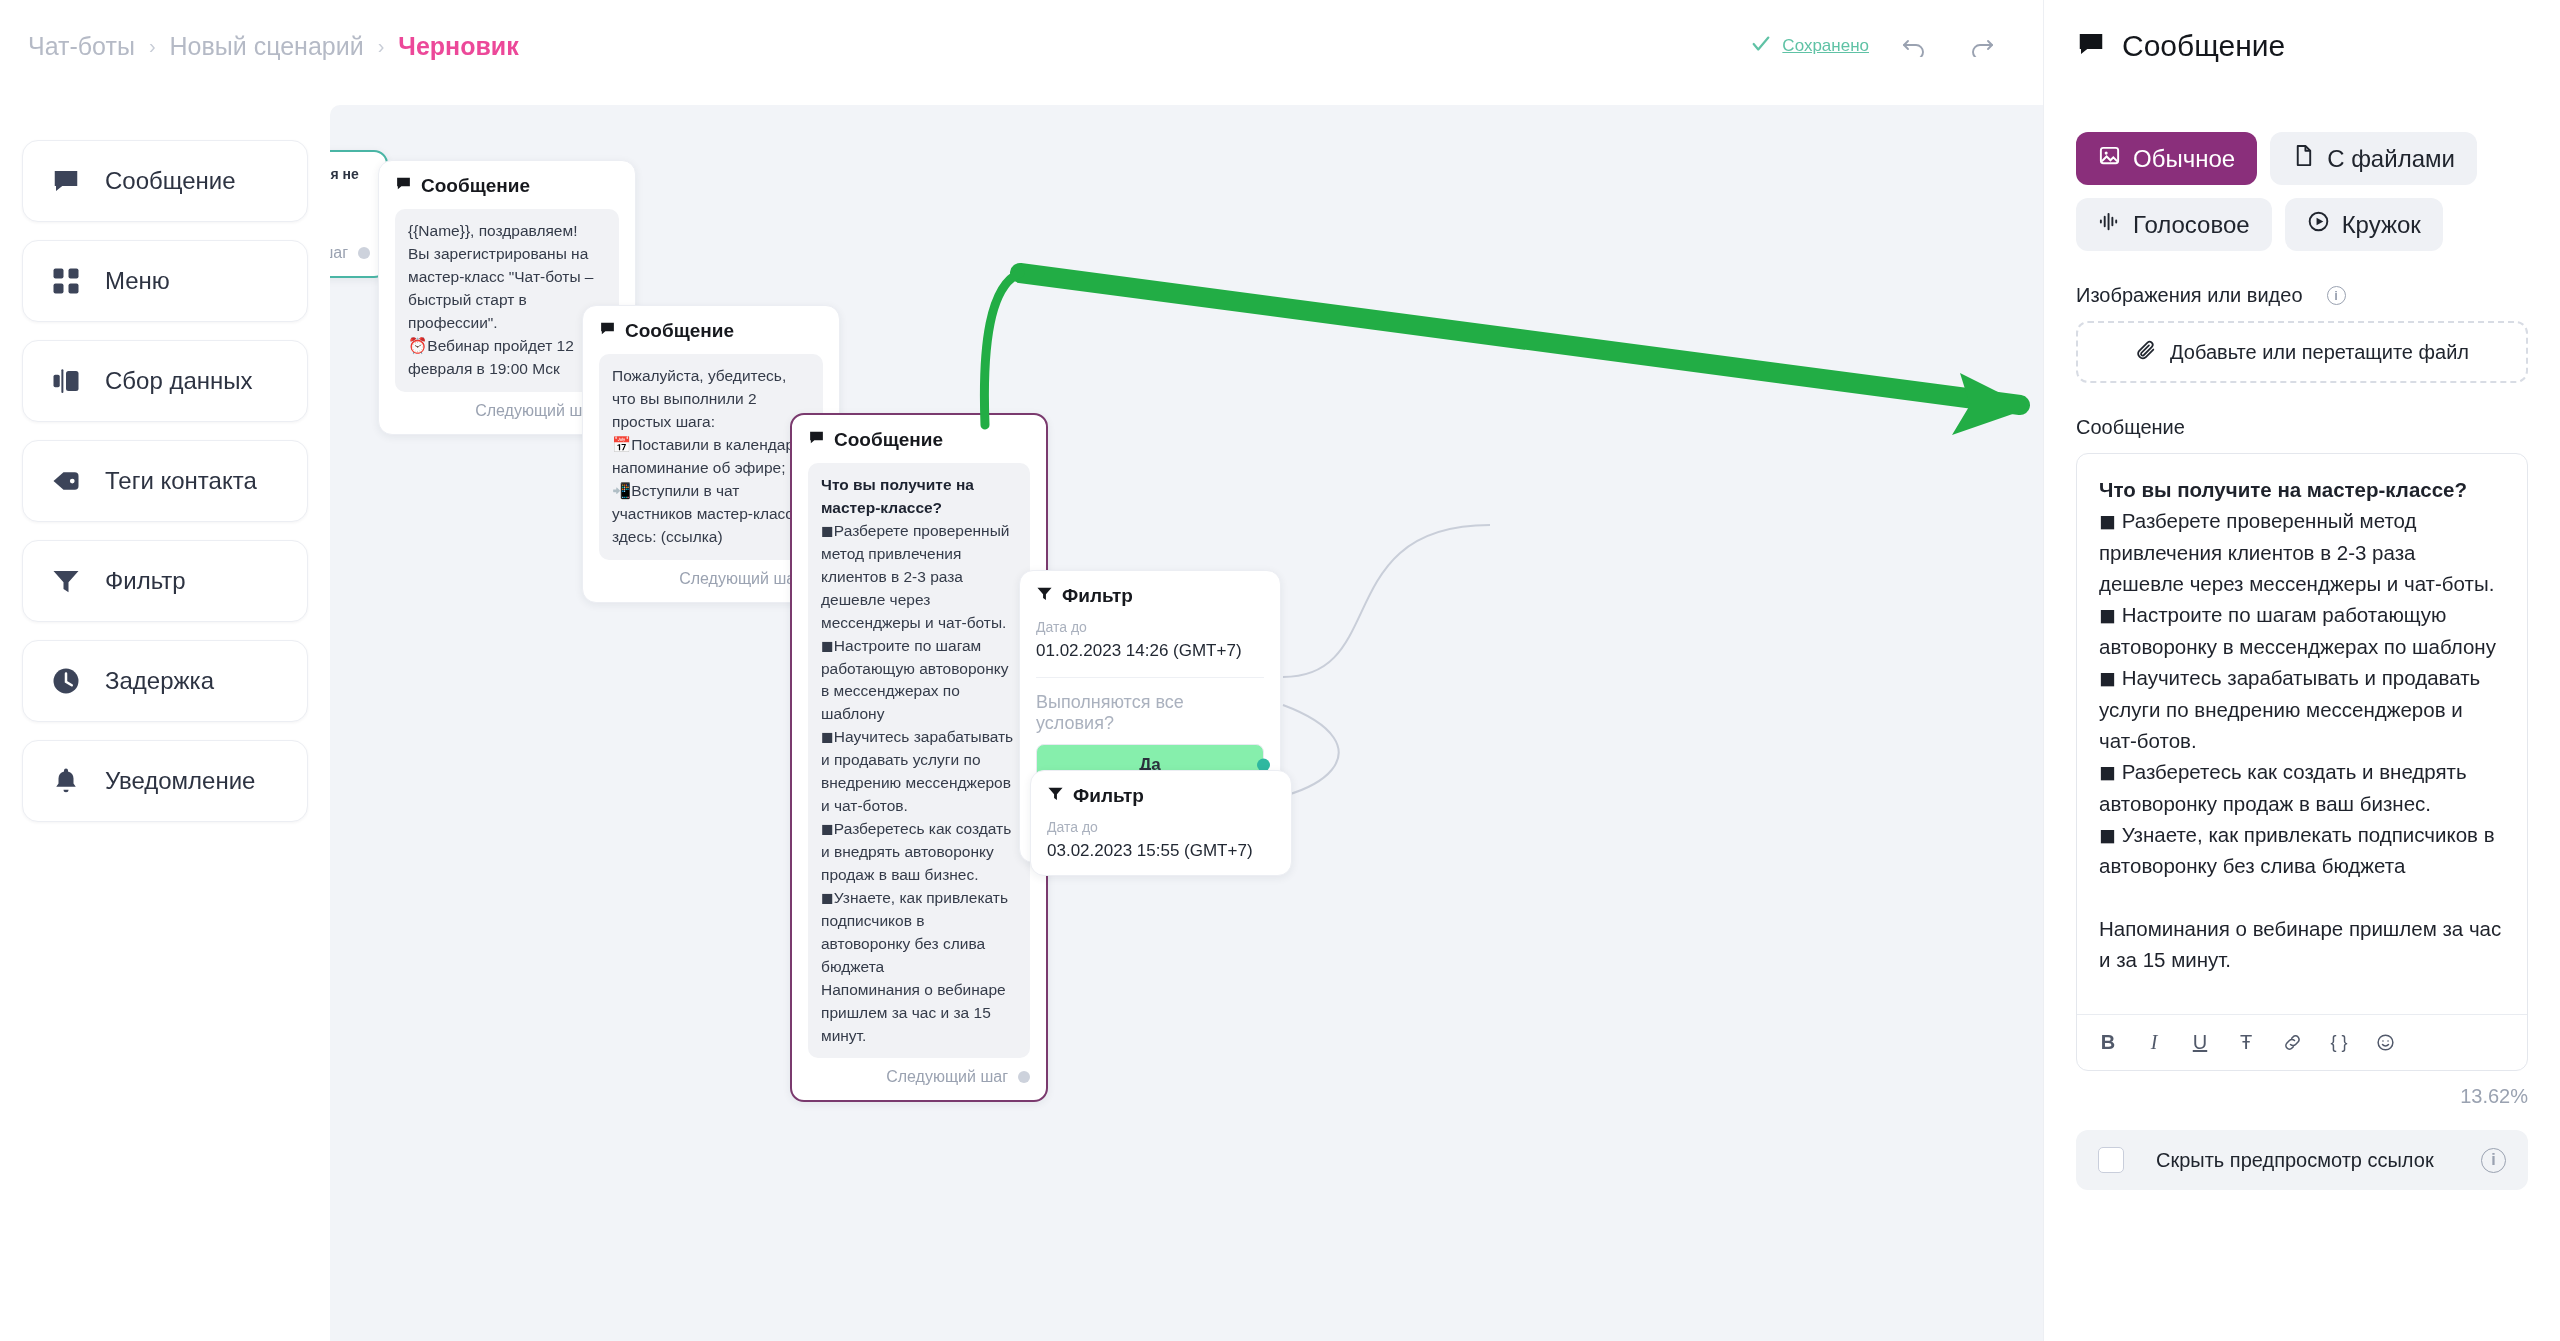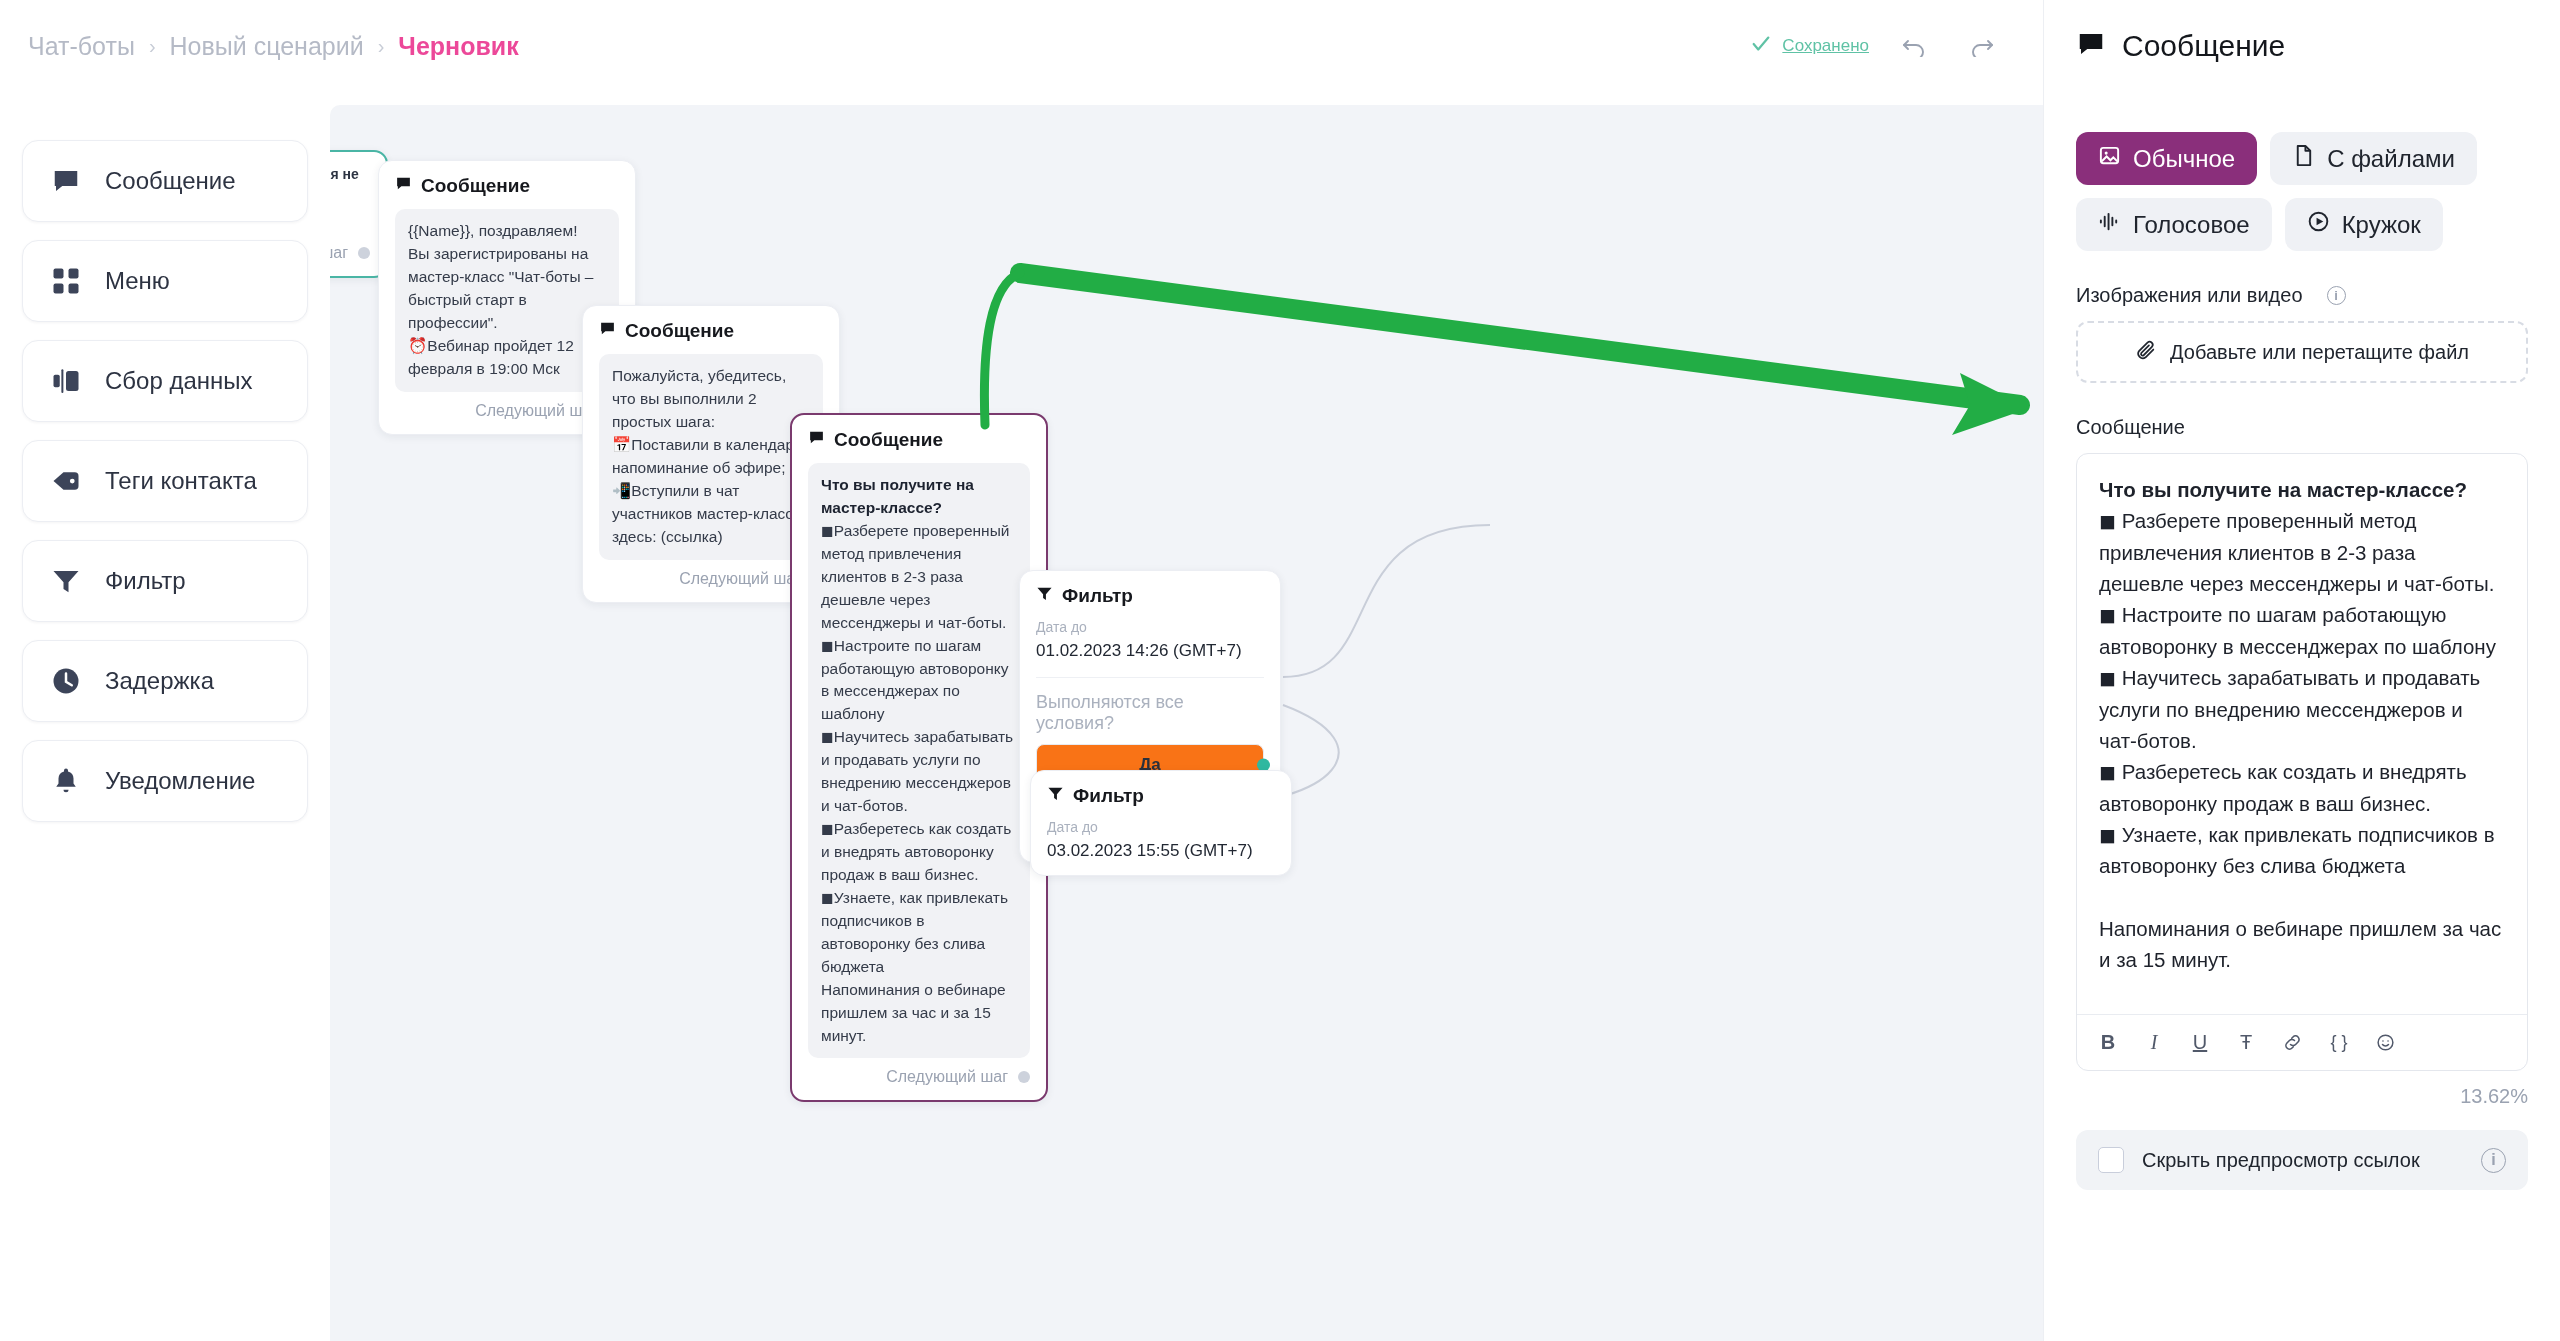--- a/index.html
+++ b/index.html
@@ -74,21 +74,21 @@
   #node-filter1 { left: 689px; top: 465px; width: 262px; }
   #node-filter2 { left: 700px; top: 665px; width: 262px; }
 
   .filter-label { font-size:14px; color:#aab1be; margin-top:4px;}
   .filter-value { font-size:17px; color:#222833; margin-top:6px; }
   .filter-div { height:1px; background:#eef0f4; margin:16px 0 14px; }
   .filter-q { font-size:18px; color:#aab1be; margin-bottom:10px;}
   .filter-btn {
     position: relative; height: 42px; border:1px solid #e7eaf0; border-radius:8px;
     display:flex; align-items:center; justify-content:center;
-    font-size:17px; font-weight:700; color:#2a303c; margin-bottom:10px; background:#f97316;
+    font-size:17px; font-weight:700; color:#2a303c; margin-bottom:10px; background:#86efac;
   }
   .port { position:absolute; right:-7px; top:50%; transform:translateY(-50%); width:13px;height:13px;border-radius:50%;}
   .port.yes { background:#2fb8a0; }
   .port.no { background:#f06048; }
 
   
   .arrow-anno { position:absolute; left:0; top:0; width:100%; height:100%; pointer-events:none; }
 
   
   .panel {
@@ -126,21 +126,21 @@
   .editor-body b { font-weight:700; }
   .editor-toolbar {
     border-top:1px solid #e9ecf1; height:56px; display:flex; align-items:center;
     gap:28px; padding: 0 22px; color:#51596a;
   }
   .tb { font-size:20px; display:flex; align-items:center; justify-content:center; min-width:18px; }
   .tb svg { width:19px; height:19px; }
   .percent { text-align:right; font-size:20px; color:#9aa2b1; margin-top:14px; }
   .hide-preview {
     margin-top:22px; height:60px; background:#f1f3f6; border-radius:12px;
-    display:flex; align-items:center; gap:18px; padding: 0 22px; font-size:20px; color:#20252e;
+    display:flex; align-items:center; gap:32px; padding: 0 22px; font-size:20px; color:#20252e;
   }
   .chk { width:26px; height:26px; border:1.6px solid #c9cedb; border-radius:5px; background:#fff; }
   .hide-preview .info-i { margin-left:auto; width:25px; height:25px; font-size:16px; }
 </style>
 </head>
 <body>
 
 <div id="app">
 
   <div class="topbar">

